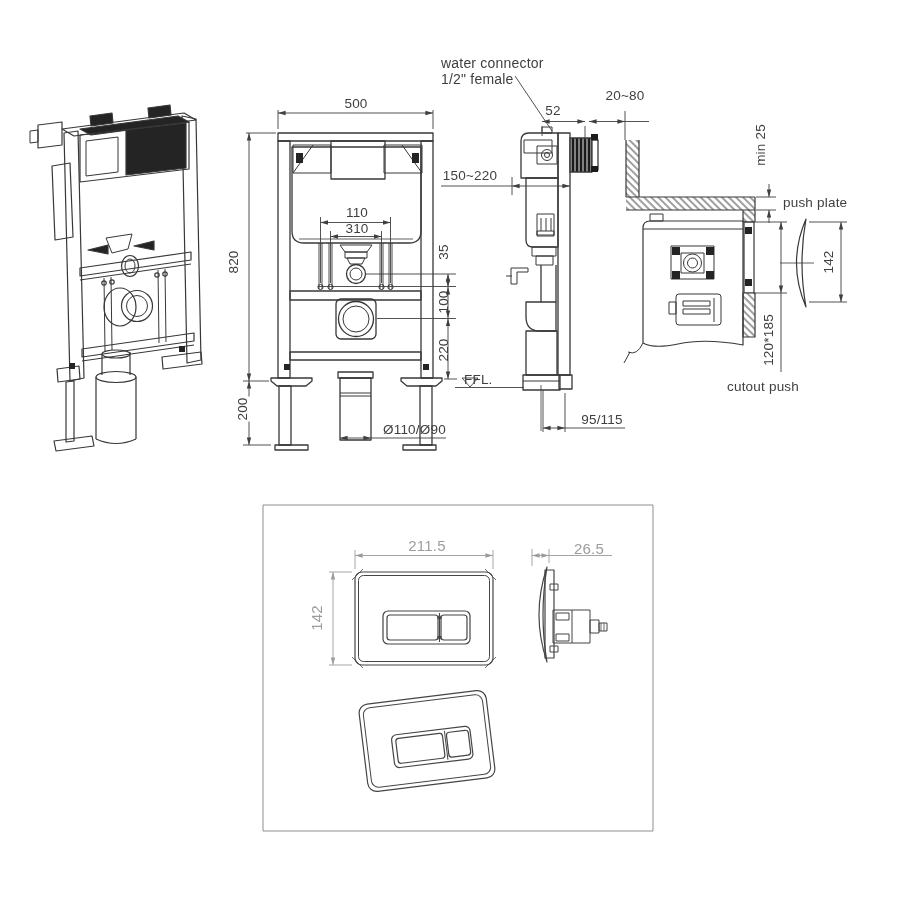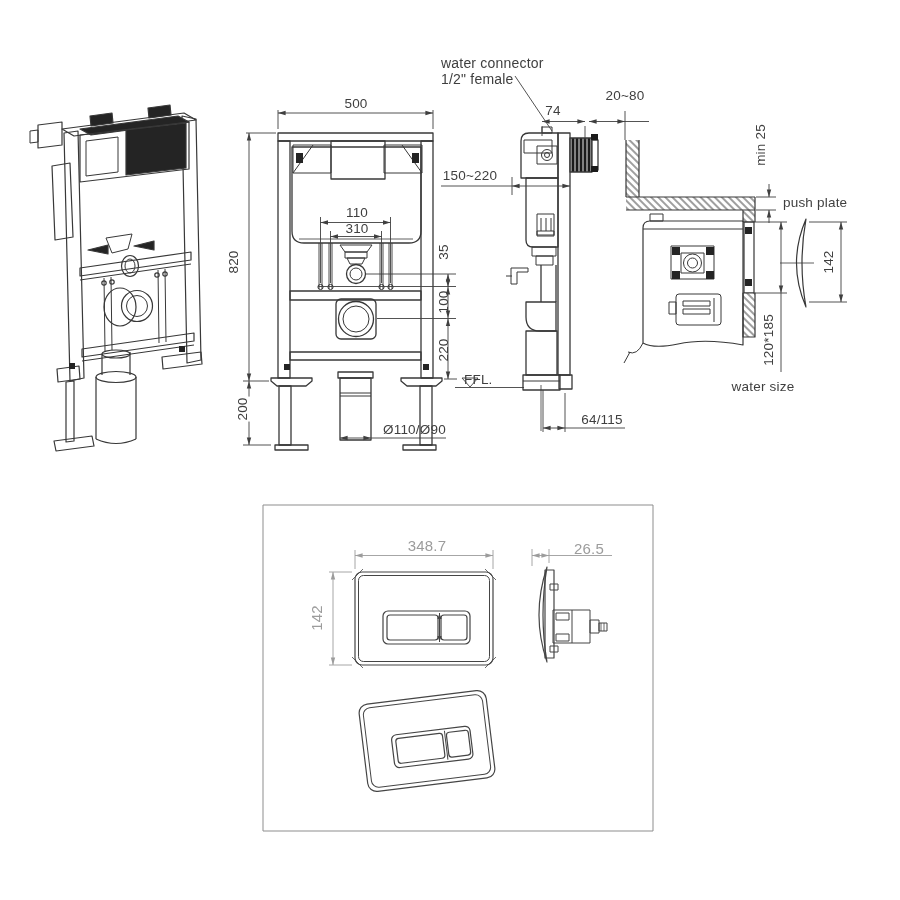--- a/index.html
+++ b/index.html
@@ -282,28 +282,28 @@
 <div class="lbl rot" style="left:234px;top:262px">820</div>
 <div class="lbl" style="left:357px;top:213px">110</div>
 <div class="lbl" style="left:357px;top:229px">310</div>
 <div class="lbl rot" style="left:444px;top:252px">35</div>
 <div class="lbl rot" style="left:444px;top:302px">100</div>
 <div class="lbl rot" style="left:444px;top:350px">220</div>
 <div class="lbl rot bgwhite" style="left:243px;top:409px">200</div>
 <div class="lbl anchor-left" style="left:383px;top:430px">Ø110/Ø90</div>
 <div class="lbl anchor-left" style="left:464px;top:380px">FFL.</div>
 
-<div class="lbl" style="left:553px;top:111px">74</div>
+<div class="lbl" style="left:553px;top:111px">52</div>
 <div class="lbl" style="left:625px;top:96px">20~80</div>
 <div class="lbl" style="left:470px;top:176px">150~220</div>
-<div class="lbl" style="left:602px;top:420px">64/115</div>
+<div class="lbl" style="left:602px;top:420px">95/115</div>
 
 <div class="lbl rot" style="left:761px;top:145px">min 25</div>
 <div class="lbl anchor-left" style="left:783px;top:203px">push plate</div>
 <div class="lbl rot" style="left:829px;top:262px">142</div>
 <div class="lbl rot bgwhite" style="left:769px;top:340px">120*185</div>
-<div class="lbl" style="left:763px;top:387px">water size</div>
-
-<div class="lbl gray" style="left:427px;top:545px">348.7</div>
+<div class="lbl" style="left:763px;top:387px">cutout push</div>
+
+<div class="lbl gray" style="left:427px;top:545px">211.5</div>
 <div class="lbl gray rot" style="left:316px;top:618px">142</div>
 <div class="lbl gray" style="left:589px;top:548px">26.5</div>
 
 </div>
 
 </body></html>

